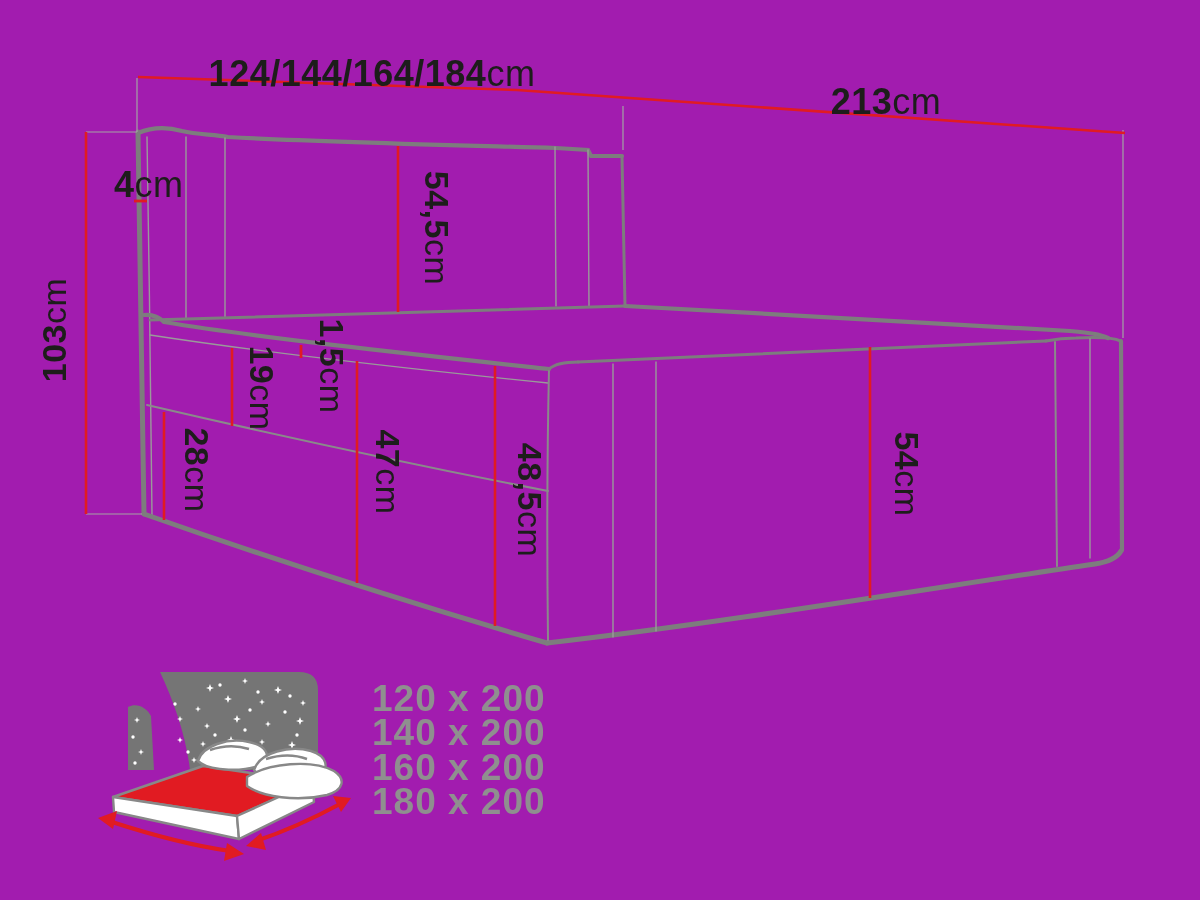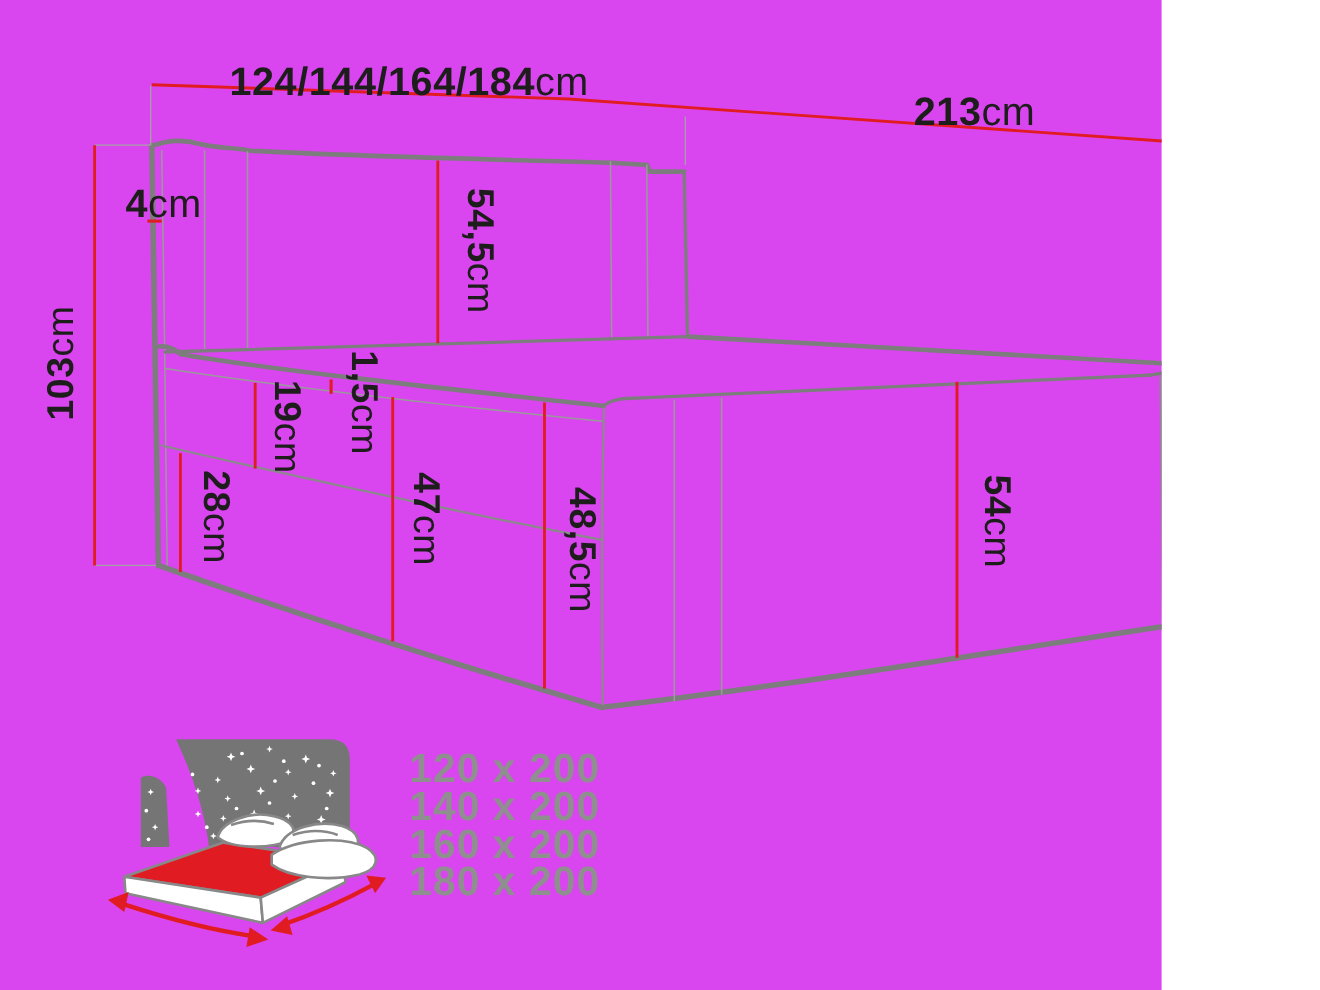--- a/index.html
+++ b/index.html
@@ -1,16 +1,16 @@
 <!DOCTYPE html>
 <html><head>
 <meta charset="utf-8">
 <style>
   html,body{margin:0;padding:0;background:#ffffff;}
-  #stage{position:relative;width:1056px;height:900px;background:#d946ef;overflow:hidden;
+  #stage{position:relative;width:1200px;height:900px;background:#a21caf;overflow:hidden;
          font-family:"Liberation Sans",sans-serif;}
   svg{display:block;}
   text{fill:#1d1d1b;}
   .dim-label{font-size:34px;letter-spacing:0.5px;}
   .dim-label-lg{font-size:36px;letter-spacing:0.5px;}
   .dim-val{font-weight:bold;}
   .dim-unit{font-weight:normal;}
   .size-line{font-size:37px;font-weight:bold;fill:#8f8f8f;letter-spacing:1px;}
   .red{stroke:#e11b22;stroke-width:2.6;fill:none;}
   .red-tick{stroke:#e11b22;stroke-width:2.8;fill:none;}

